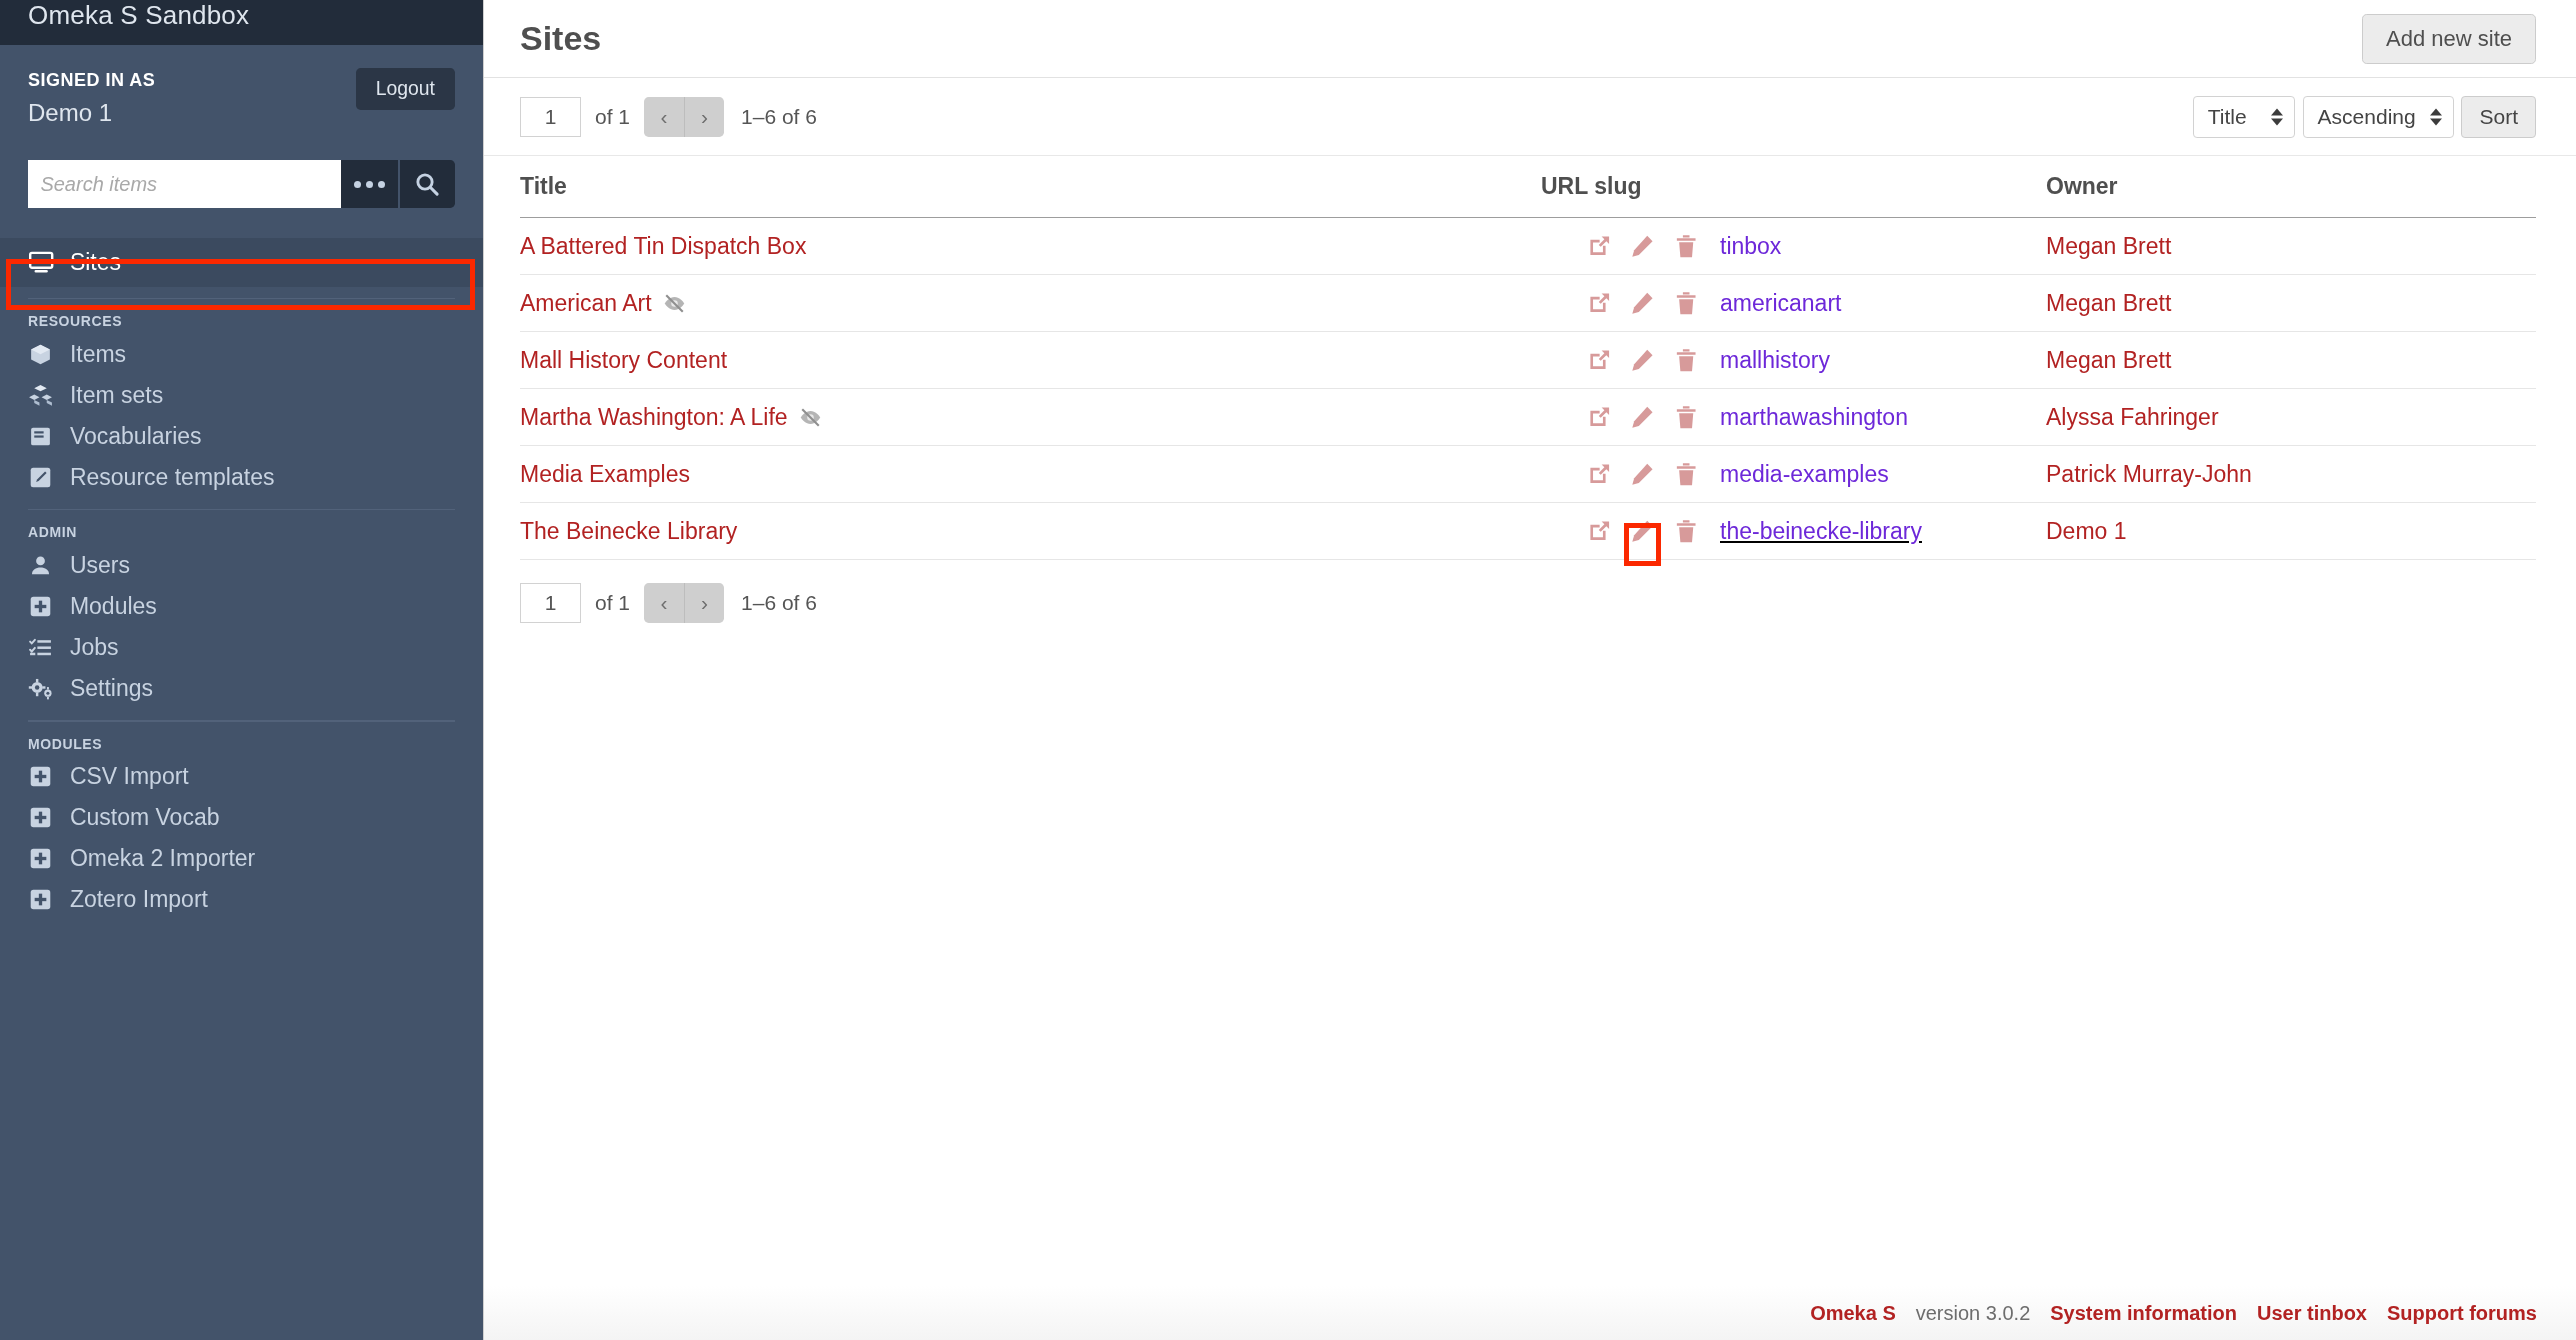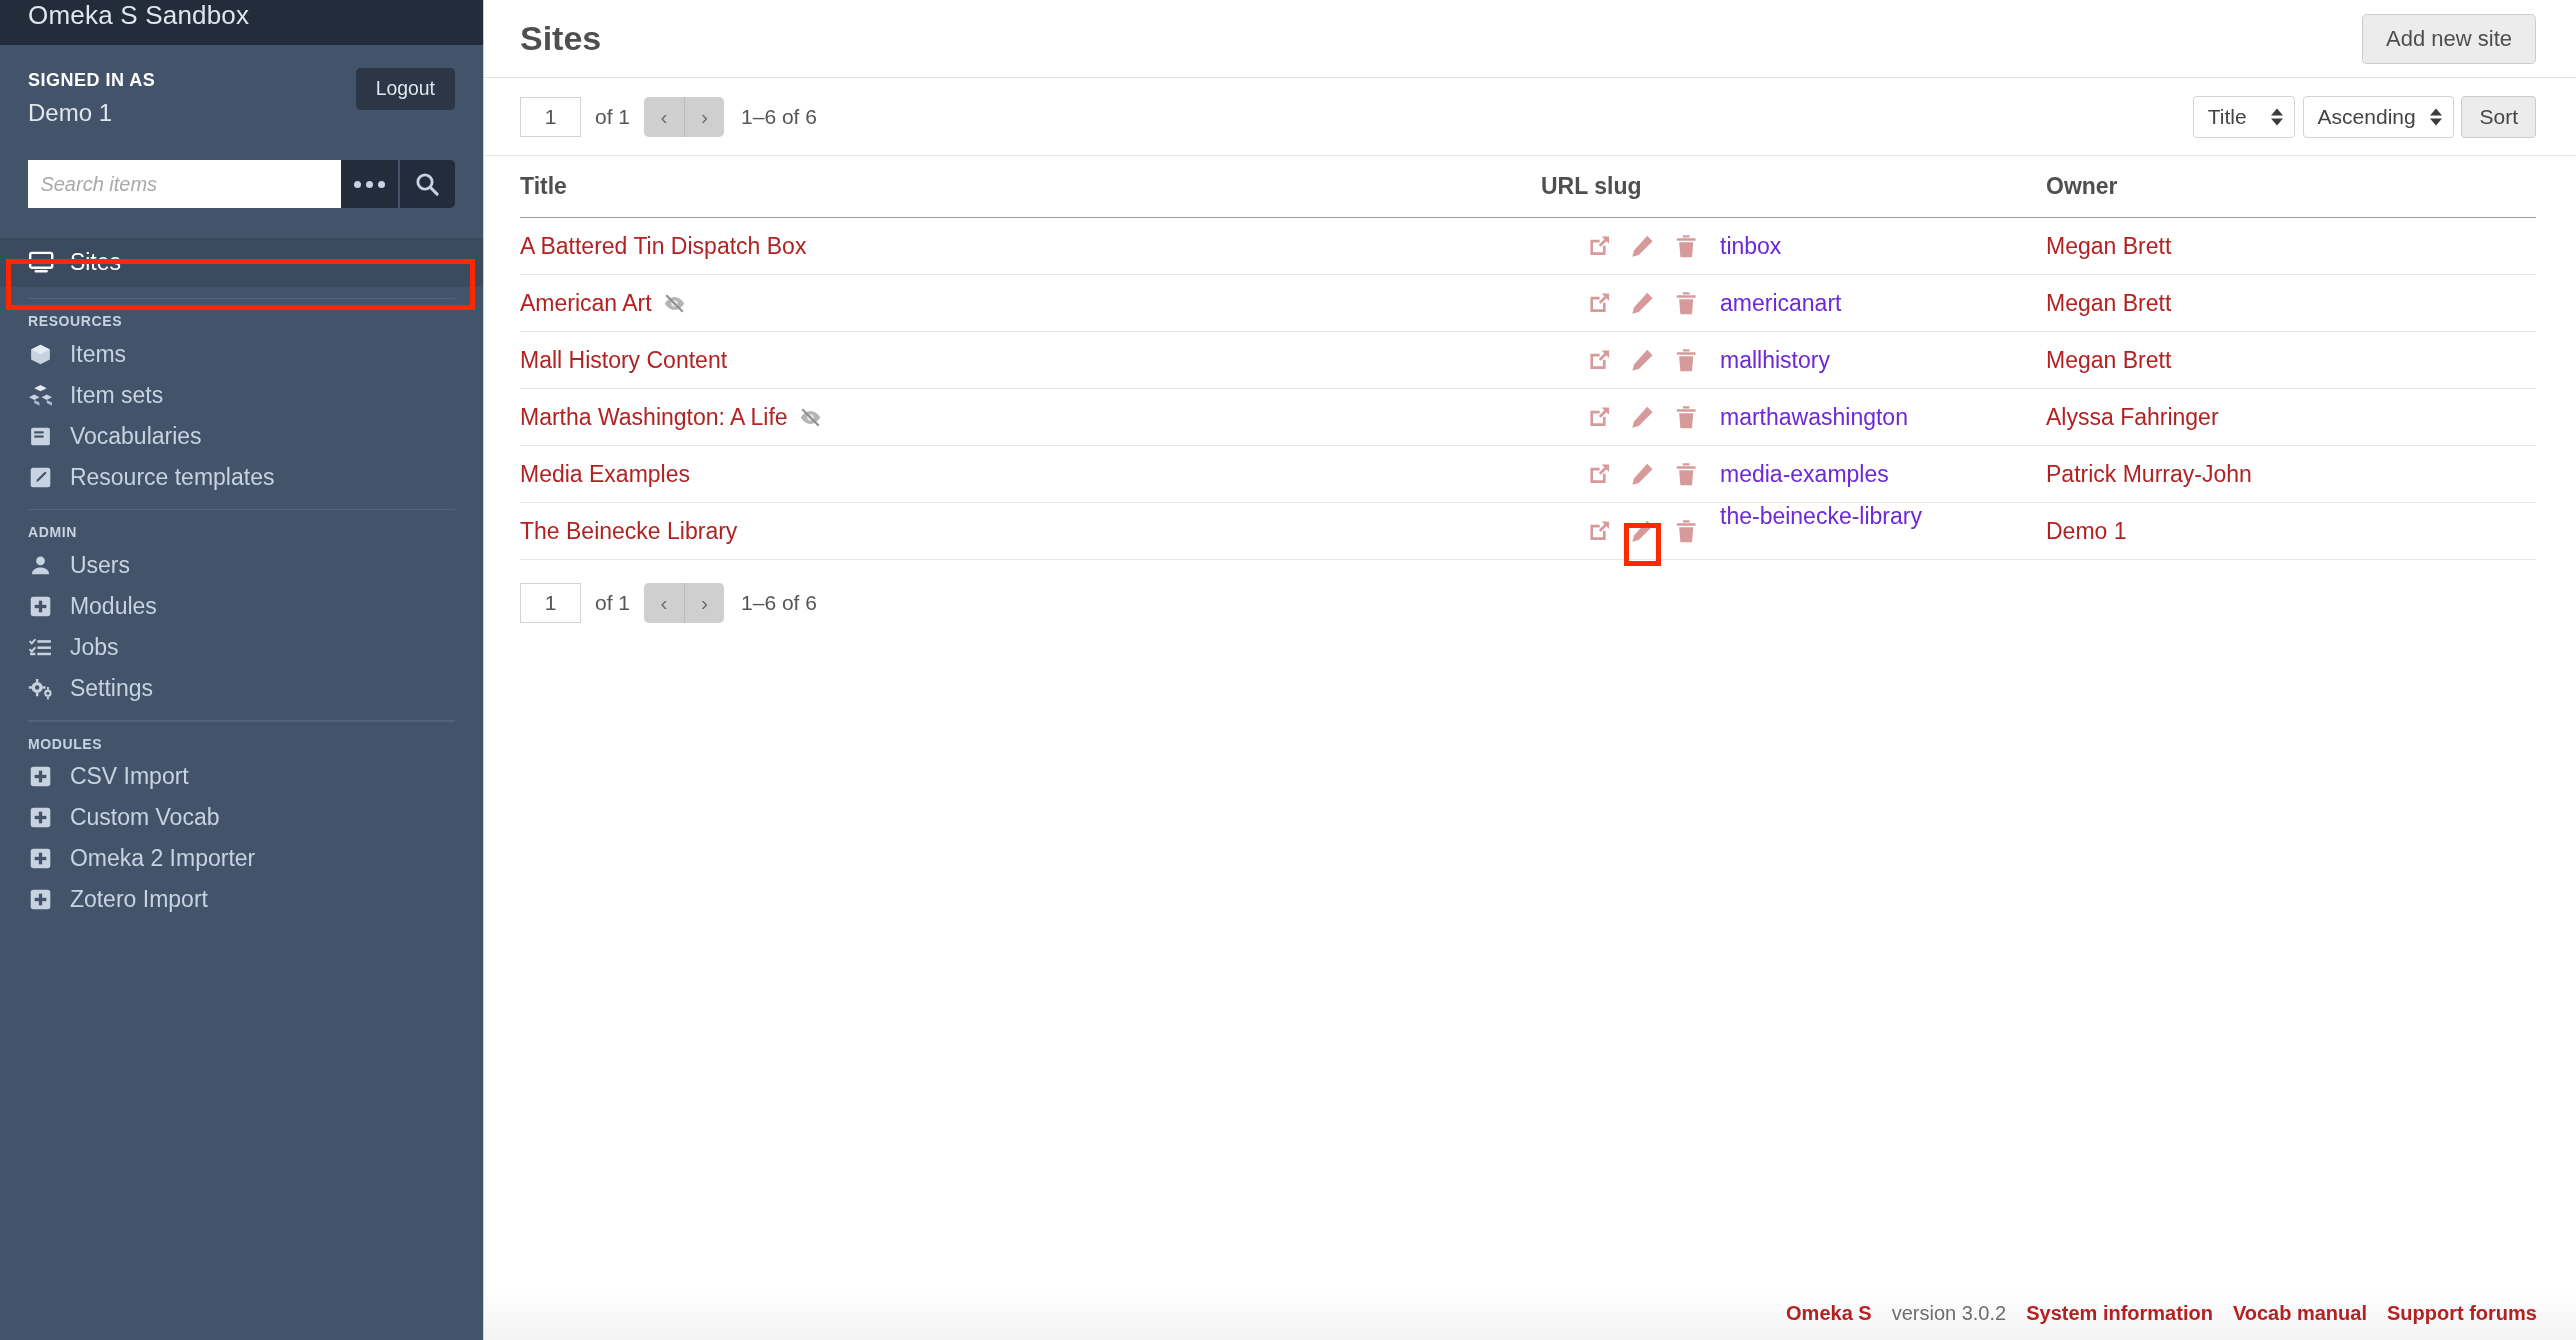--- a/index.html
+++ b/index.html
@@ -821,21 +821,21 @@
             </td>
           </tr>
 
           <tr>
             <td>
               <div class="row-title">
                 <a>The Beinecke Library</a>
               </div>
             </td>
             <td>
-              <div style="display:flex;">
+              <div style="display:flex;align-items:center;text-decoration:underline;">
                 <div class="row-actions" style="width:179px;">
                   <span class="act-icon">
                     <svg width="26.4" height="26.4" viewBox="0 0 24 24">
                         <path d="M4 6.2h8.4v2.4H6.4v9h9v-6h2.4v8.4H4z"></path>
                         <path d="M14.2 3.2H21v6.8l-2.5-2.5-5.1 5.1-1.8-1.8 5.1-5.1z"></path>
                       </svg>
                   </span>
                   <span class="act-icon">
                     <svg width="26.4" height="26.4" viewBox="0 0 24 24">
                         <path d="M16.6 2.6 21.4 7.4 8.9 19.9 3 21.6l1.7-5.9z"></path>
@@ -869,19 +869,19 @@
           <button class="pager-btn">›</button>
         </span>
         <span class="page-count">1–6 of 6</span>
       </div>
     </div>
 
     <div id="footer">
       <a>Omeka S</a>
       <span class="version">version 3.0.2</span>
       <a>System information</a>
-      <a>Vocab manual</a>
+      <a>User tinbox</a>
       <a>Support forums</a>
     </div>
 
   </div>
 </div>
 
 
 </body></html>

